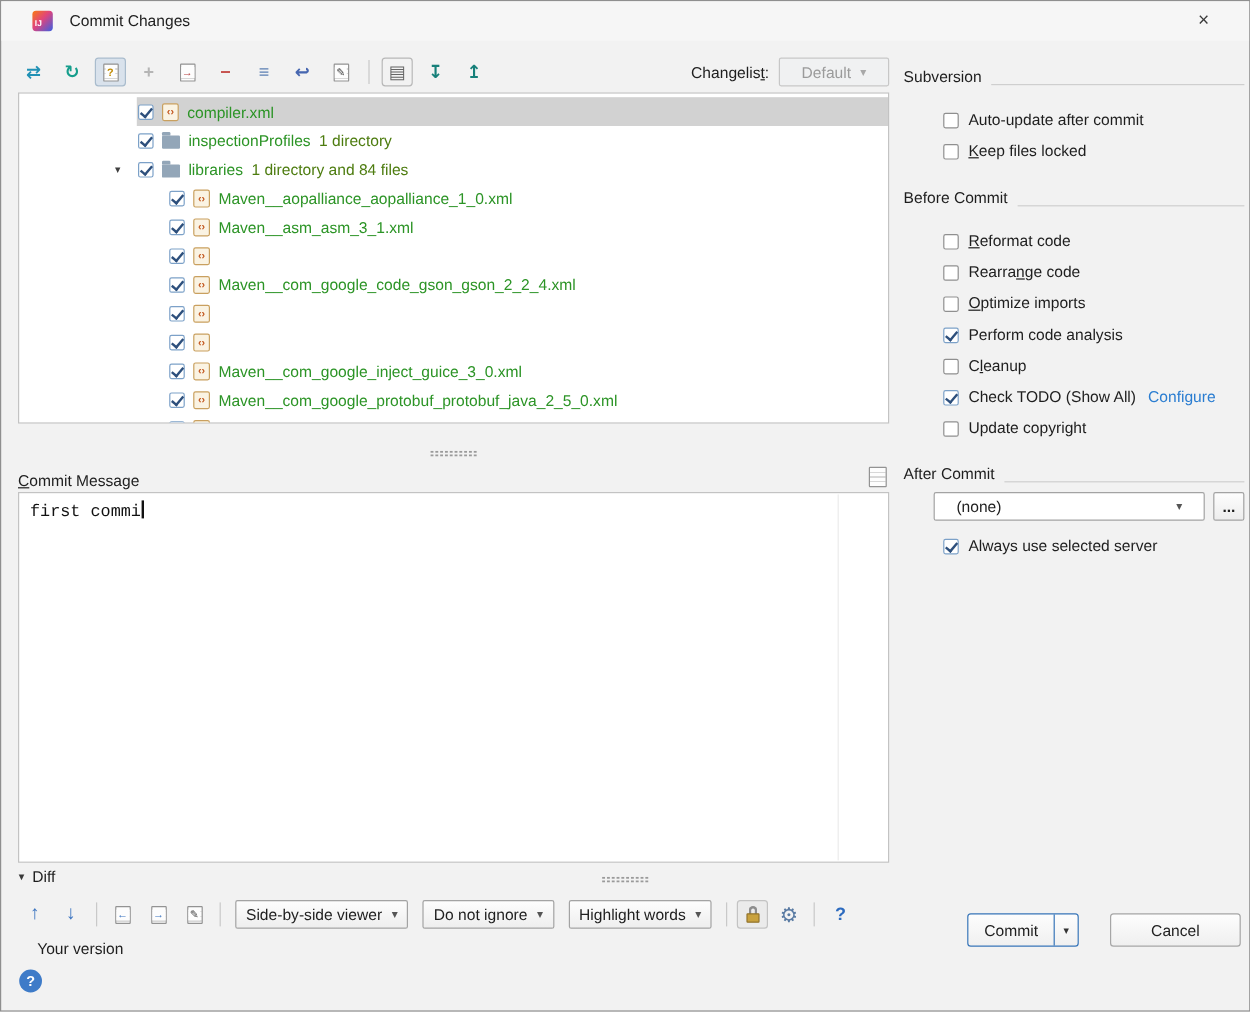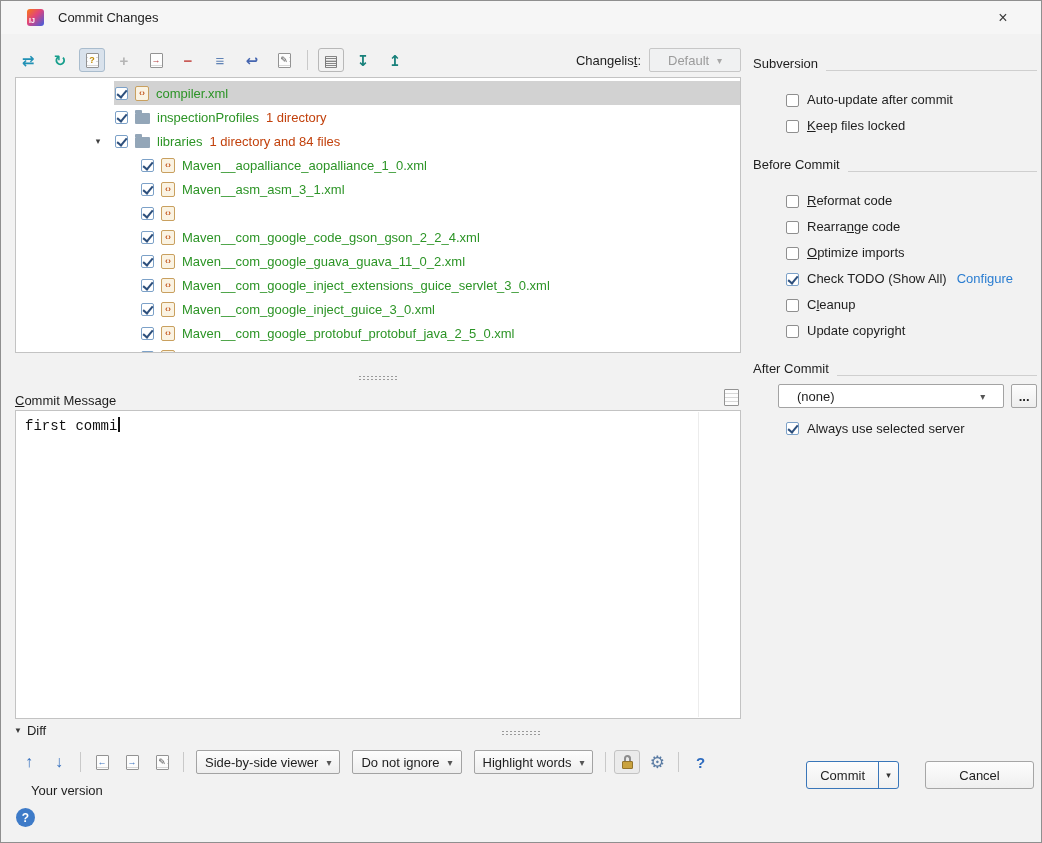--- a/index.html
+++ b/index.html
@@ -58,21 +58,21 @@
 
   
   .tree-panel{position:absolute;left:14px;top:76px;width:726px;height:276px;background:#fff;
     border:1px solid #c3c3c3;overflow:hidden;padding-top:3px}
   .tree-row{height:24px;display:flex;align-items:center}
   .row-indent{display:inline-flex;justify-content:flex-end;align-items:center;height:100%;flex:none}
   .chevron{width:24px;padding-right:8px;text-align:center;font-size:9px;color:#3f3f3f}
   .row-content{display:flex;align-items:center;gap:7px;flex:1;height:100%;padding-left:1px}
   .row-content.sel{background:var(--sel)}
   .row-name{color:var(--green);white-space:nowrap}
-  .row-suffix{color:#c2410c;white-space:nowrap}
+  .row-suffix{color:#4d7c0f;white-space:nowrap}
 
   
   .splitter-dots{position:absolute;width:40px;height:6px;
     background-image:radial-gradient(#9a9a9a 1px,transparent 1.2px);background-size:4px 3px}
 
   
   .cm-label-row{position:absolute;left:14px;top:392px}
   .cm-history{position:absolute;left:723px;top:388px;width:15px;height:17px}
   .commit-box{position:absolute;left:14px;top:409px;width:726px;height:309px;background:#fff;
     border:1px solid #c3c3c3;padding:6px 9px;font-family:"Liberation Mono","DejaVu Sans Mono",monospace;
@@ -84,21 +84,21 @@
   .right-panel{position:absolute;left:752px;top:34px;width:284px}
   .sec-header{display:flex;align-items:flex-end;gap:8px;margin-top:21px;height:18px}
   #right-sections .sec-header:first-child{margin-top:18px}
   .sec-line{flex:1;height:1px;background:#cfcfcf}
   .opt-row{display:flex;align-items:flex-end;gap:8px;height:26px;padding-left:33px}
   .opt-row.first{margin-top:10px}
   .opt-link{color:var(--link);margin-left:2px;white-space:nowrap}
   .after-header{margin-top:20px}
   .upload-label-row{margin-top:9px;padding-left:25px;height:18px}
   .upload-row{margin-top:8px;padding-left:25px;display:flex;gap:7px;align-items:center}
-  .always-row{margin-top:13px;padding-left:33px;display:flex;gap:8px;align-items:center}
+  .always-row{margin-top:13px;padding-left:33px;display:flex;gap:8px;align-items:flex-end}
 
   
   .diff-header{position:absolute;left:13px;top:722px;display:flex;gap:5px;align-items:center}
   .diff-tri{font-size:8px;color:#3a3a3a}
   #diff-toolbar{position:absolute;left:15px;top:745px;height:32px;display:flex;align-items:center;gap:4px}
   .dd-btn{height:24px;border:1px solid #a3a3a3;background:linear-gradient(#fdfdfd,#eeeeee);border-radius:2px;
     display:inline-flex;align-items:center;gap:8px;padding:0 8px;margin:0 4px;white-space:nowrap}
   .dd-arrow{font-size:10px;color:#555}
   .your-version{position:absolute;left:30px;top:782px}
 
@@ -240,29 +240,27 @@
           <span class="cb checked"></span>
           <span class="xml-icon">‹›</span>
           <span class="row-name">Maven__com_google_code_gson_gson_2_2_4.xml</span>
         </span>
       </div>
       <div class="tree-row">
         <span class="row-indent" style="width: 124px;"></span>
         <span class="row-content">
           <span class="cb checked"></span>
           <span class="xml-icon">‹›</span>
-          <span class="row-name">Maven__com_google_guava_guava_11_0_2.xml</span>
-        </span>
-      </div>
-      <div class="tree-row">
-        <span class="row-indent" style="width: 124px;"></span>
-        <span class="row-content">
-          <span class="cb checked"></span>
-          <span class="xml-icon">‹›</span>
-          <span class="row-name">Maven__com_google_inject_extensions_guice_servlet_3_0.xml</span>
+        </span>
+      </div>
+      <div class="tree-row">
+        <span class="row-indent" style="width: 124px;"></span>
+        <span class="row-content">
+          <span class="cb checked"></span>
+          <span class="xml-icon">‹›</span>
         </span>
       </div>
       <div class="tree-row">
         <span class="row-indent" style="width: 124px;"></span>
         <span class="row-content">
           <span class="cb checked"></span>
           <span class="xml-icon">‹›</span>
           <span class="row-name">Maven__com_google_inject_guice_3_0.xml</span>
         </span>
       </div>
@@ -320,26 +318,30 @@
         <div class="opt-row">
           <span class="cb"></span>
           <span class="opt-label">Rearra<u>n</u>ge code</span>
         </div>
         <div class="opt-row">
           <span class="cb"></span>
           <span class="opt-label"><u>O</u>ptimize imports</span>
         </div>
         <div class="opt-row">
           <span class="cb checked"></span>
+          <span class="opt-label">Perform code analysis</span>
+        </div>
+        <div class="opt-row">
+          <span class="cb"></span>
+          <span class="opt-label">C<u>l</u>eanup</span>
+        </div>
+        <div class="opt-row">
+          <span class="cb checked"></span>
           <span class="opt-label">Check TODO (Show All)</span>
           <span class="opt-link">Configure</span>
-        </div>
-        <div class="opt-row">
-          <span class="cb"></span>
-          <span class="opt-label">C<u>l</u>eanup</span>
         </div>
         <div class="opt-row">
           <span class="cb"></span>
           <span class="opt-label">Update copyright</span>
         </div>
       </div>
 
     <div class="sec-header after-header">
       <span class="sec-title">After Commit</span>
       <span class="sec-line"></span>

